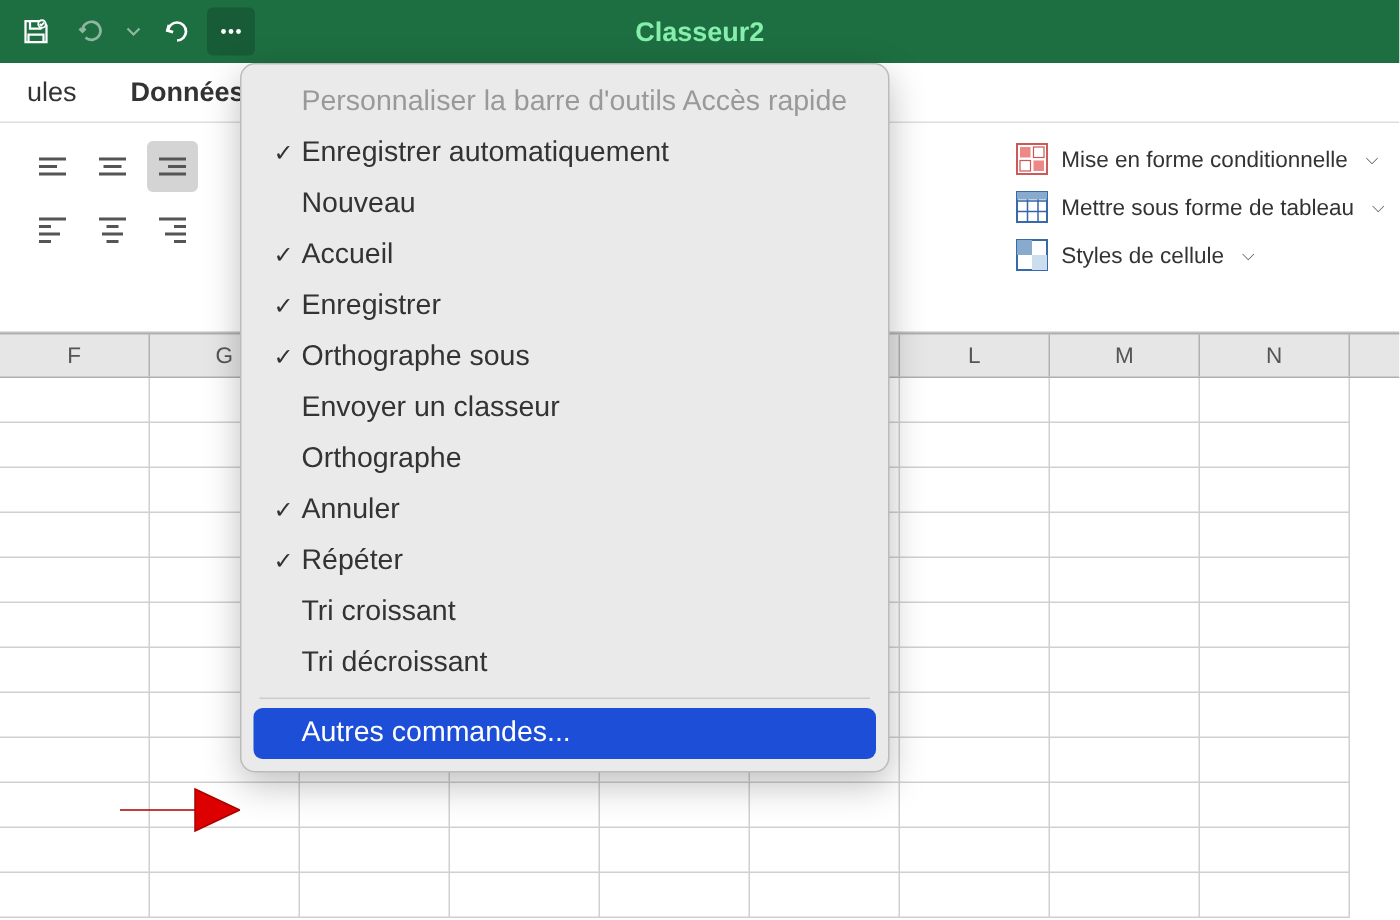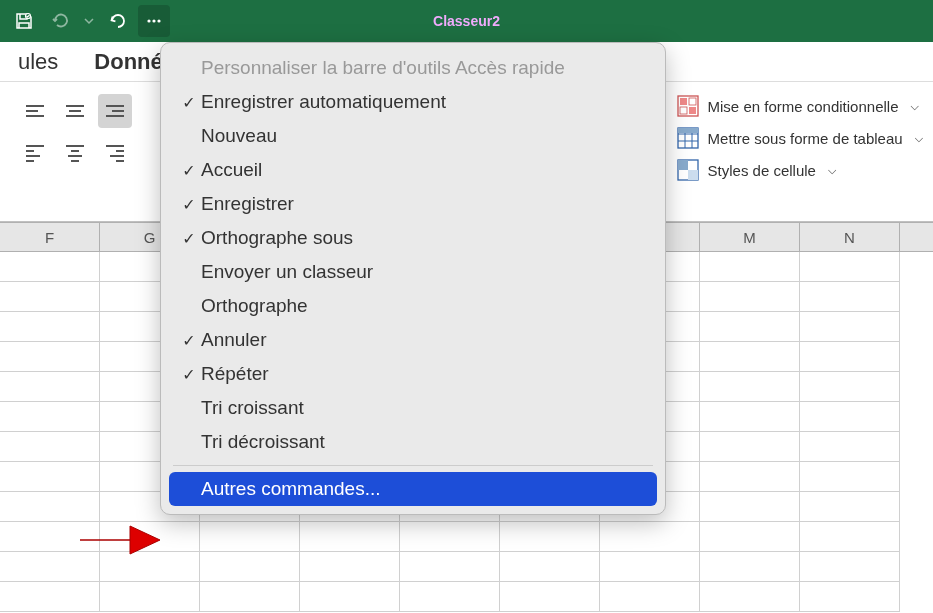--- a/index.html
+++ b/index.html
@@ -17,32 +17,32 @@
     .qat-btn {
       width: 32px; height: 32px;
       display: flex; align-items: center; justify-content: center;
       color: #fff; border-radius: 4px;
       cursor: pointer;
     }
     .qat-more { background: #185c37; }
     .title-text {
       position: absolute;
       left: 50%; transform: translateX(-50%);
-      color: #f0abfc; font-weight: 700; font-size: 14px;
+      color: #86efac; font-weight: 700; font-size: 18px;
     }
 
     .tabs {
       height: 40px;
       display: flex;
       align-items: center;
       padding-left: 0;
       border-bottom: 1px solid #ddd;
       background: #fff;
     }
-    .tab { padding: 0 18px; font-size: 22px; color: #333; cursor: pointer; font-weight: 400;}
+    .tab { padding: 0 18px; font-size: 18px; color: #333; cursor: pointer; font-weight: 400;}
     .tab.bold { font-weight: 700; }
 
     .ribbon {
       height: 140px;
       background: #fff;
       border-bottom: 1px solid #c0c0c0;
       position: relative;
       display: flex;
     }
     .ribbon-left {
@@ -106,21 +106,21 @@
     .cell {
       width: 100px; height: 30px;
       border-right: 1px solid #d0d0d0;
       border-bottom: 1px solid #d0d0d0;
     }
 
     .dropdown {
       position: absolute;
       left: 160px;
       top: 42px;
-      width: 506px;
+      width: 433px;
       background: #eaeaea;
       border: 1px solid #bbb;
       border-radius: 10px;
       box-shadow: 0 8px 24px rgba(0,0,0,0.25);
       padding: 8px 8px;
       z-index: 100;
     }
     .dd-item {
       display: flex;
       align-items: center;

